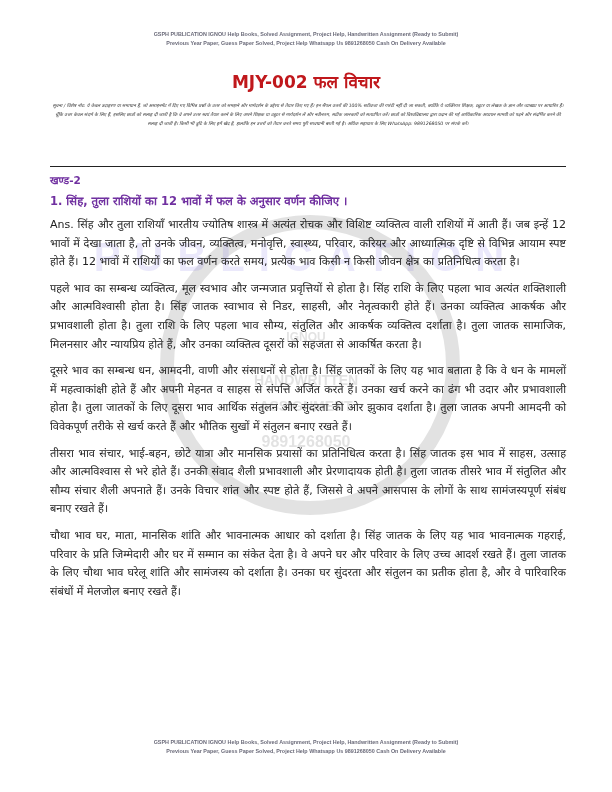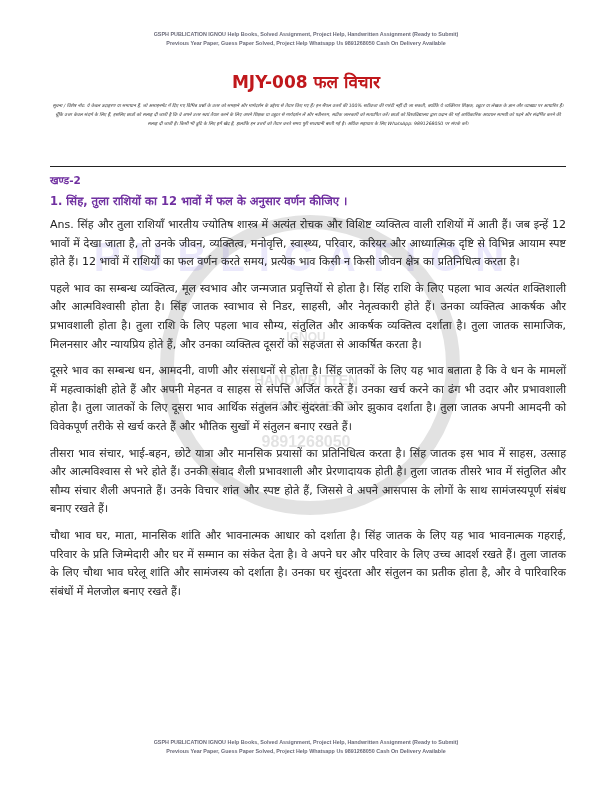--- a/index.html
+++ b/index.html
@@ -59,21 +59,21 @@
   <div>Previous Year Paper, Guess Paper Solved, Project Help Whatsapp Us 9891268050 Cash On Delivery Available</div>
 </div>
 
 <div class="watermark"></div>
 <div class="wm-arc" style="top:235px;">PUBLICATION</div>
 <div class="wm-text" style="top:330px;font-size:12px;">IGNOU</div>
 <div class="wm-text" style="top:372px;font-size:14px;">HANDWRITTEN</div>
 <div class="wm-text" style="top:398px;font-size:14px;">ASSIGNMENT</div>
 <div class="wm-text" style="top:433px;font-size:16px;">9891268050</div>
 
-<div class="title">MJY-008 फल विचार</div>
+<div class="title">MJY-002 फल विचार</div>
 
 <div class="disclaimer">सूचना / विशेष नोट: ये केवल उदाहरण या समाधान हैं, जो असाइनमेंट में दिए गए विभिन्न प्रश्नों के उत्तर को समझने और मार्गदर्शन के उद्देश्य से तैयार किए गए हैं। इन सैंपल उत्तरों की 100% सटीकता की गारंटी नहीं दी जा सकती, क्योंकि ये व्यक्तिगत शिक्षक, ट्यूटर या लेखक के ज्ञान और व्याख्या पर आधारित हैं।चूँकि उत्तर केवल संदर्भ के लिए हैं, इसलिए छात्रों को सलाह दी जाती है कि वे अपने उत्तर स्वयं तैयार करने के लिए अपने शिक्षक या ट्यूटर से मार्गदर्शन लें और नवीनतम, सटीक जानकारी को सत्यापित करें। छात्रों को विश्वविद्यालय द्वारा प्रदान की गई आधिकारिक अध्ययन सामग्री को पढ़ने और संदर्भित करने की सलाह दी जाती है। किसी भी त्रुटि के लिए हमें खेद है, हालांकि इन उत्तरों को तैयार करते समय पूरी सावधानी बरती गई है। अधिक सहायता के लिए WhatsApp: 9891268050 पर संपर्क करें।</div>
 
 <div class="rule"></div>
 
 <div class="section">खण्ड-2</div>
 
 <div class="question">1. सिंह, तुला राशियों का 12 भावों में फल के अनुसार वर्णन कीजिए ।</div>
 
 <div class="answer">

